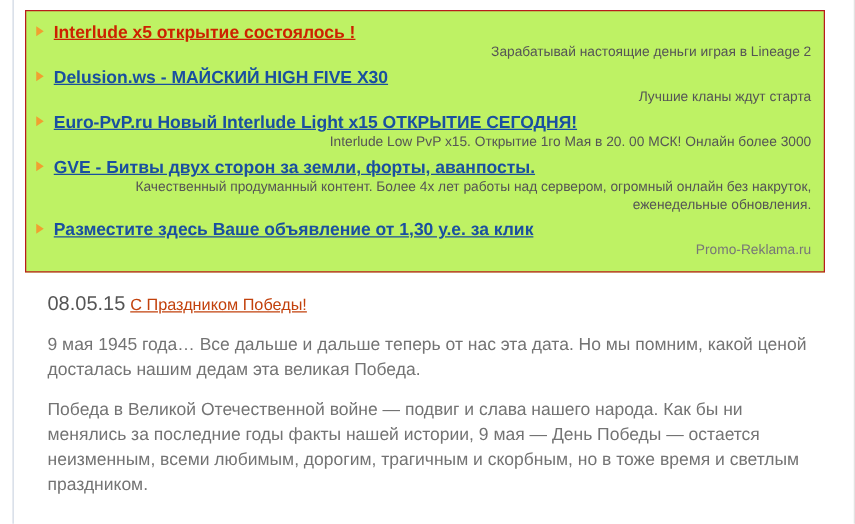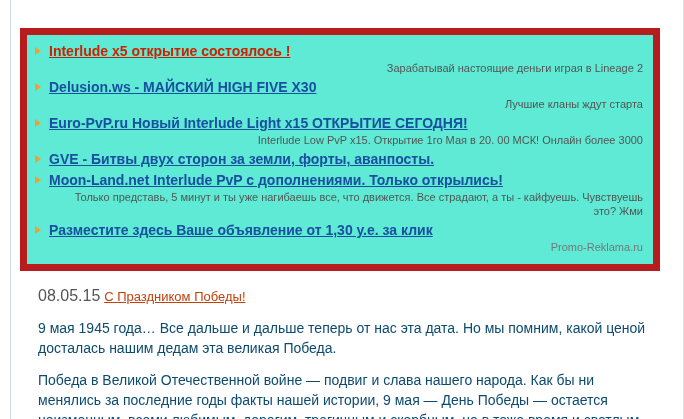--- a/index.html
+++ b/index.html
@@ -40,23 +40,23 @@
     background: #e3e3e3;
   }
   .content {
     position: absolute;
     left: 20px;
     top: 0px;
     width: 648px;
   }
   
   .ads-box {
-    margin-top: 28px;
-    border: 7px solid #b91c1c;
-    background: #5eead4;
+    margin-top: 8px;
+    border: 1px solid #b91c1c;
+    background: #bef264;
     padding: 8px 10px 10px 8px;
     box-sizing: border-box;
     width: 640px;
   }
   .ad-item {
     position: relative;
     padding-left: 14px;
     margin-bottom: 4px;
   }
   .ad-item:last-child {
@@ -116,21 +116,21 @@
   .post-title {
     color: #c2410c;
     text-decoration: underline;
     font-size: 13px;
     cursor: pointer;
   }
   .post-body p {
     margin: 12px 0 2px 0;
     font-size: 14px;
     line-height: 20px;
-    color: #0c4a6e;
+    color: #737373;
   }
 </style>
 </head>
 <body>
 
 <div class="page">
   <div class="left-rule"></div>
   <div class="right-rule"></div>
 
   <div class="content">
@@ -151,27 +151,23 @@
 
       <div class="ad-item">
         <span class="bullet"></span>
         <a class="ad-title">Euro-PvP.ru Новый Interlude Light x15 ОТКРЫТИЕ СЕГОДНЯ!</a>
         <span class="ad-desc">Interlude Low PvP x15. Открытие 1го Мая в 20. 00 МСК! Онлайн более 3000</span>
       </div>
 
       <div class="ad-item">
         <span class="bullet"></span>
         <a class="ad-title">GVE - Битвы двух сторон за земли, форты, аванпосты.</a>
+        <span class="ad-desc">Качественный продуманный контент. Более 4х лет работы над сервером, огромный онлайн без накруток, еженедельные обновления.</span>
       </div>
 
-      <div class="ad-item">
-        <span class="bullet"></span>
-        <a class="ad-title">Moon-Land.net Interlude PvP с дополнениями. Только открылись!</a>
-        <span class="ad-desc">Только представь, 5 минут и ты уже нагибаешь все, что движется. Все страдают, а ты - кайфуешь. Чувствуешь это? Жми</span>
-      </div>
 
       <div class="ad-item">
         <span class="bullet"></span>
         <a class="ad-title">Разместите здесь Ваше объявление от 1,30 у.е. за клик</a>
         <span class="ad-desc gray">Promo-Reklama.ru</span>
       </div>
 
     </div>
 
     <div class="post">

